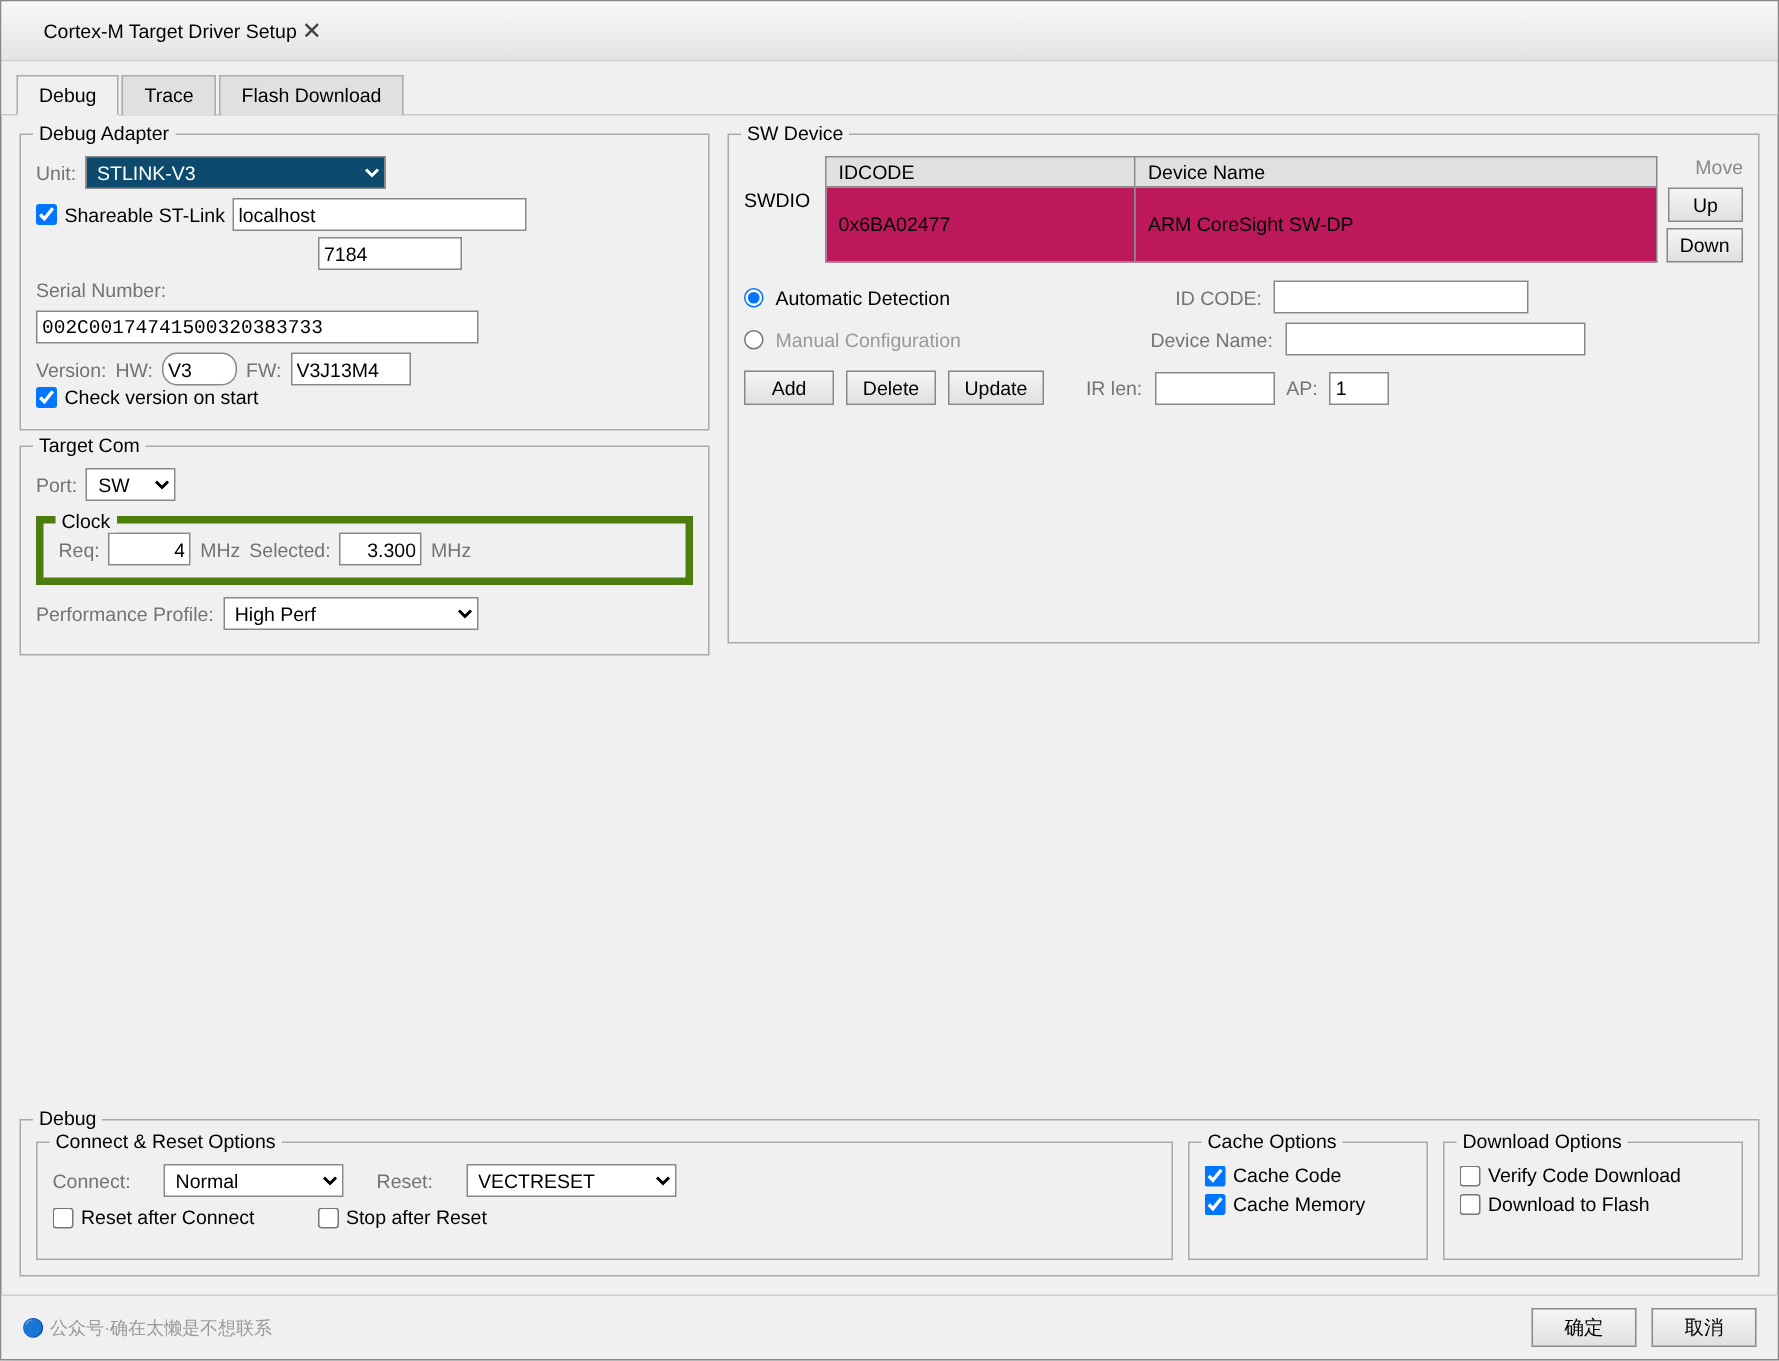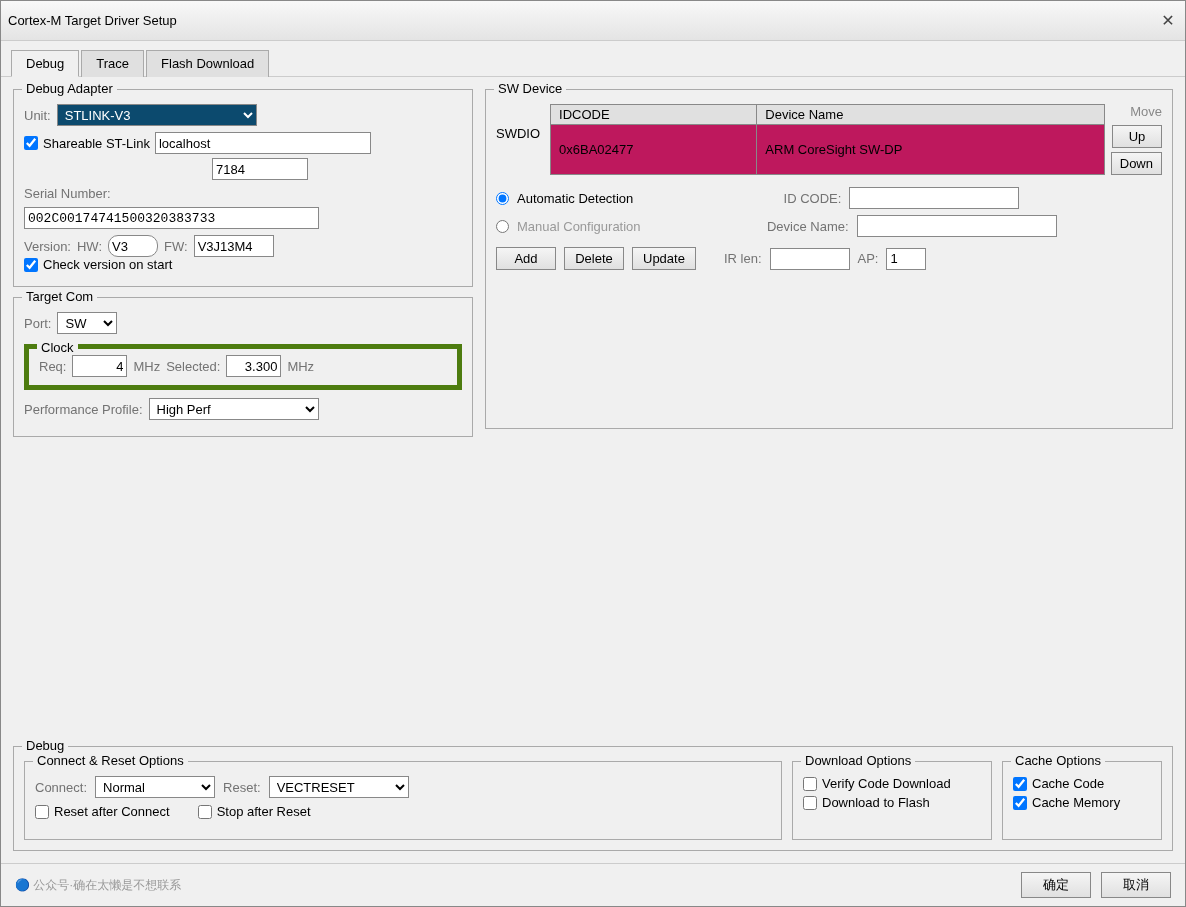--- a/index.html
+++ b/index.html
@@ -17,23 +17,23 @@
       min-height: 907px;
       background: #f0f0f0;
       border: 1px solid #888;
       box-shadow: 2px 2px 8px rgba(0,0,0,0.4);
       display: flex;
       flex-direction: column;
     }
     .title-bar {
       background: linear-gradient(to bottom, #f8f8f8, #e4e4e4);
       border-bottom: 1px solid #ccc;
-      padding: 8px 7px;
-      display: flex;
-      justify-content: space-between;
+      padding: 8px 28px;
+      display: flex;
+      justify-content: flex-start;
       align-items: center;
       height: 40px;
     }
     .title-bar-text {
       font-size: 13px;
       font-weight: normal;
       color: #000;
     }
     .close-btn {
       width: 20px;
@@ -145,21 +145,21 @@
     }
     input[type="checkbox"] {
       width: 14px;
       height: 14px;
     }
     input[type="radio"] {
       width: 13px;
       height: 13px;
     }
     .text-input {
-      width: 216px;
+      width: 196px;
     }
     .serial-input {
       width: 295px;
       font-family: Liberation Mono, monospace;
     }
     .hw-fw-row {
       display: flex;
       align-items: center;
       gap: 6px;
     }
@@ -291,21 +291,21 @@
       display: flex;
       gap: 10px;
     }
     .connect-reset {
       padding-top: 14px;
       flex: 1;
     }
     .connect-reset-row {
       display: flex;
       align-items: center;
-      gap: 8px;
+      gap: 22px;
       margin-bottom: 6px;
     }
     .connect-select {
       width: 120px;
     }
     .reset-select {
       width: 140px;
     }
     .cache-options {
       padding-top: 14px;
@@ -533,43 +533,43 @@
               <input type="checkbox" id="rac" style="">
               <label for="rac">Reset after Connect</label>
             </div>
             <div class="checkbox-row" style="margin-left:20px;">
               <input type="checkbox" id="sar" style="">
               <label for="sar">Stop after Reset</label>
             </div>
           </div>
         </div>
 
+        <div class="group-box cache-options">
+          <span class="group-label">Cache Options</span>
+
+          <div class="checkbox-row">
+            <input type="checkbox" id="cc" checked="" style="">
+            <label for="cc">Cache Code</label>
+          </div>
+          <div class="checkbox-row">
+            <input type="checkbox" id="cm" checked="" style="">
+            <label for="cm">Cache Memory</label>
+          </div>
+        </div>
+
         <div class="group-box download-options">
           <span class="group-label">Download Options</span>
 
           <div class="checkbox-row">
             <input type="checkbox" id="vcd" style="">
             <label for="vcd">Verify Code Download</label>
           </div>
           <div class="checkbox-row">
             <input type="checkbox" id="dtf" style="">
             <label for="dtf">Download to Flash</label>
-          </div>
-        </div>
-
-        <div class="group-box cache-options">
-          <span class="group-label">Cache Options</span>
-
-          <div class="checkbox-row">
-            <input type="checkbox" id="cc" checked="" style="">
-            <label for="cc">Cache Code</label>
-          </div>
-          <div class="checkbox-row">
-            <input type="checkbox" id="cm" checked="" style="">
-            <label for="cm">Cache Memory</label>
           </div>
         </div>
 
       </div>
     </div>
 
   </div>
 
   <div class="bottom-bar">
     <span class="watermark">🔵 <span>公众号·确在太懒是不想联系</span></span>

